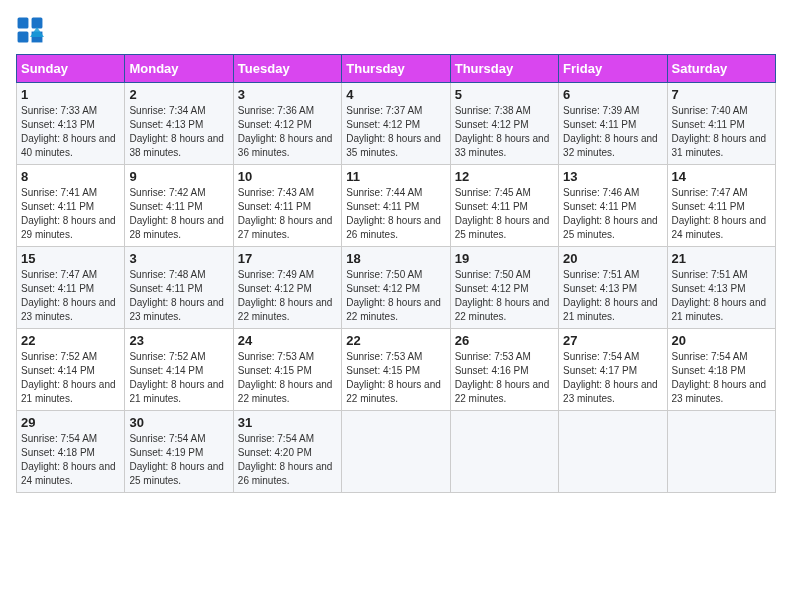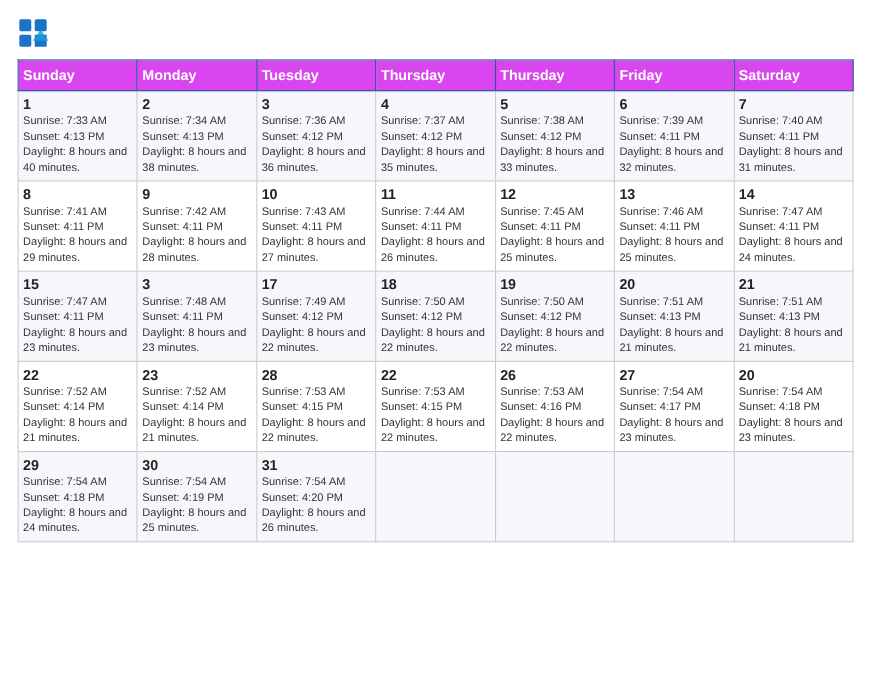--- a/index.html
+++ b/index.html
@@ -254,21 +254,21 @@
           Sunrise: 7:52 AM<br>Sunset: 4:14 PM<br>Daylight: 8 hours and 21 minutes.
         </div>
       </td>
         <td>
         <span class="day-num">23</span>
         <div class="day-info">
           Sunrise: 7:52 AM<br>Sunset: 4:14 PM<br>Daylight: 8 hours and 21 minutes.
         </div>
       </td>
         <td>
-        <span class="day-num">28</span>
+        <span class="day-num">24</span>
         <div class="day-info">
           Sunrise: 7:53 AM<br>Sunset: 4:15 PM<br>Daylight: 8 hours and 22 minutes.
         </div>
       </td>
         <td>
         <span class="day-num">22</span>
         <div class="day-info">
           Sunrise: 7:53 AM<br>Sunset: 4:15 PM<br>Daylight: 8 hours and 22 minutes.
         </div>
       </td>

